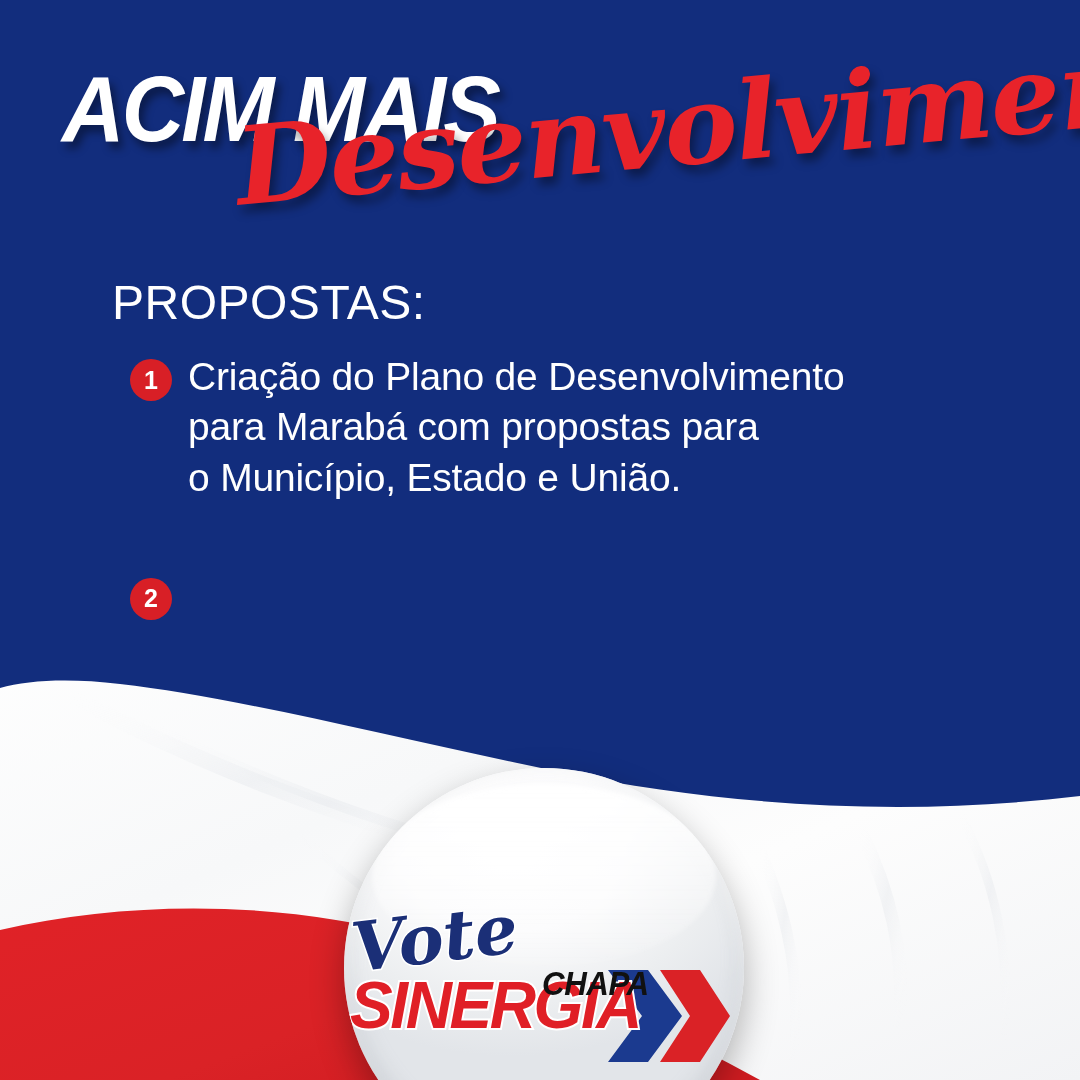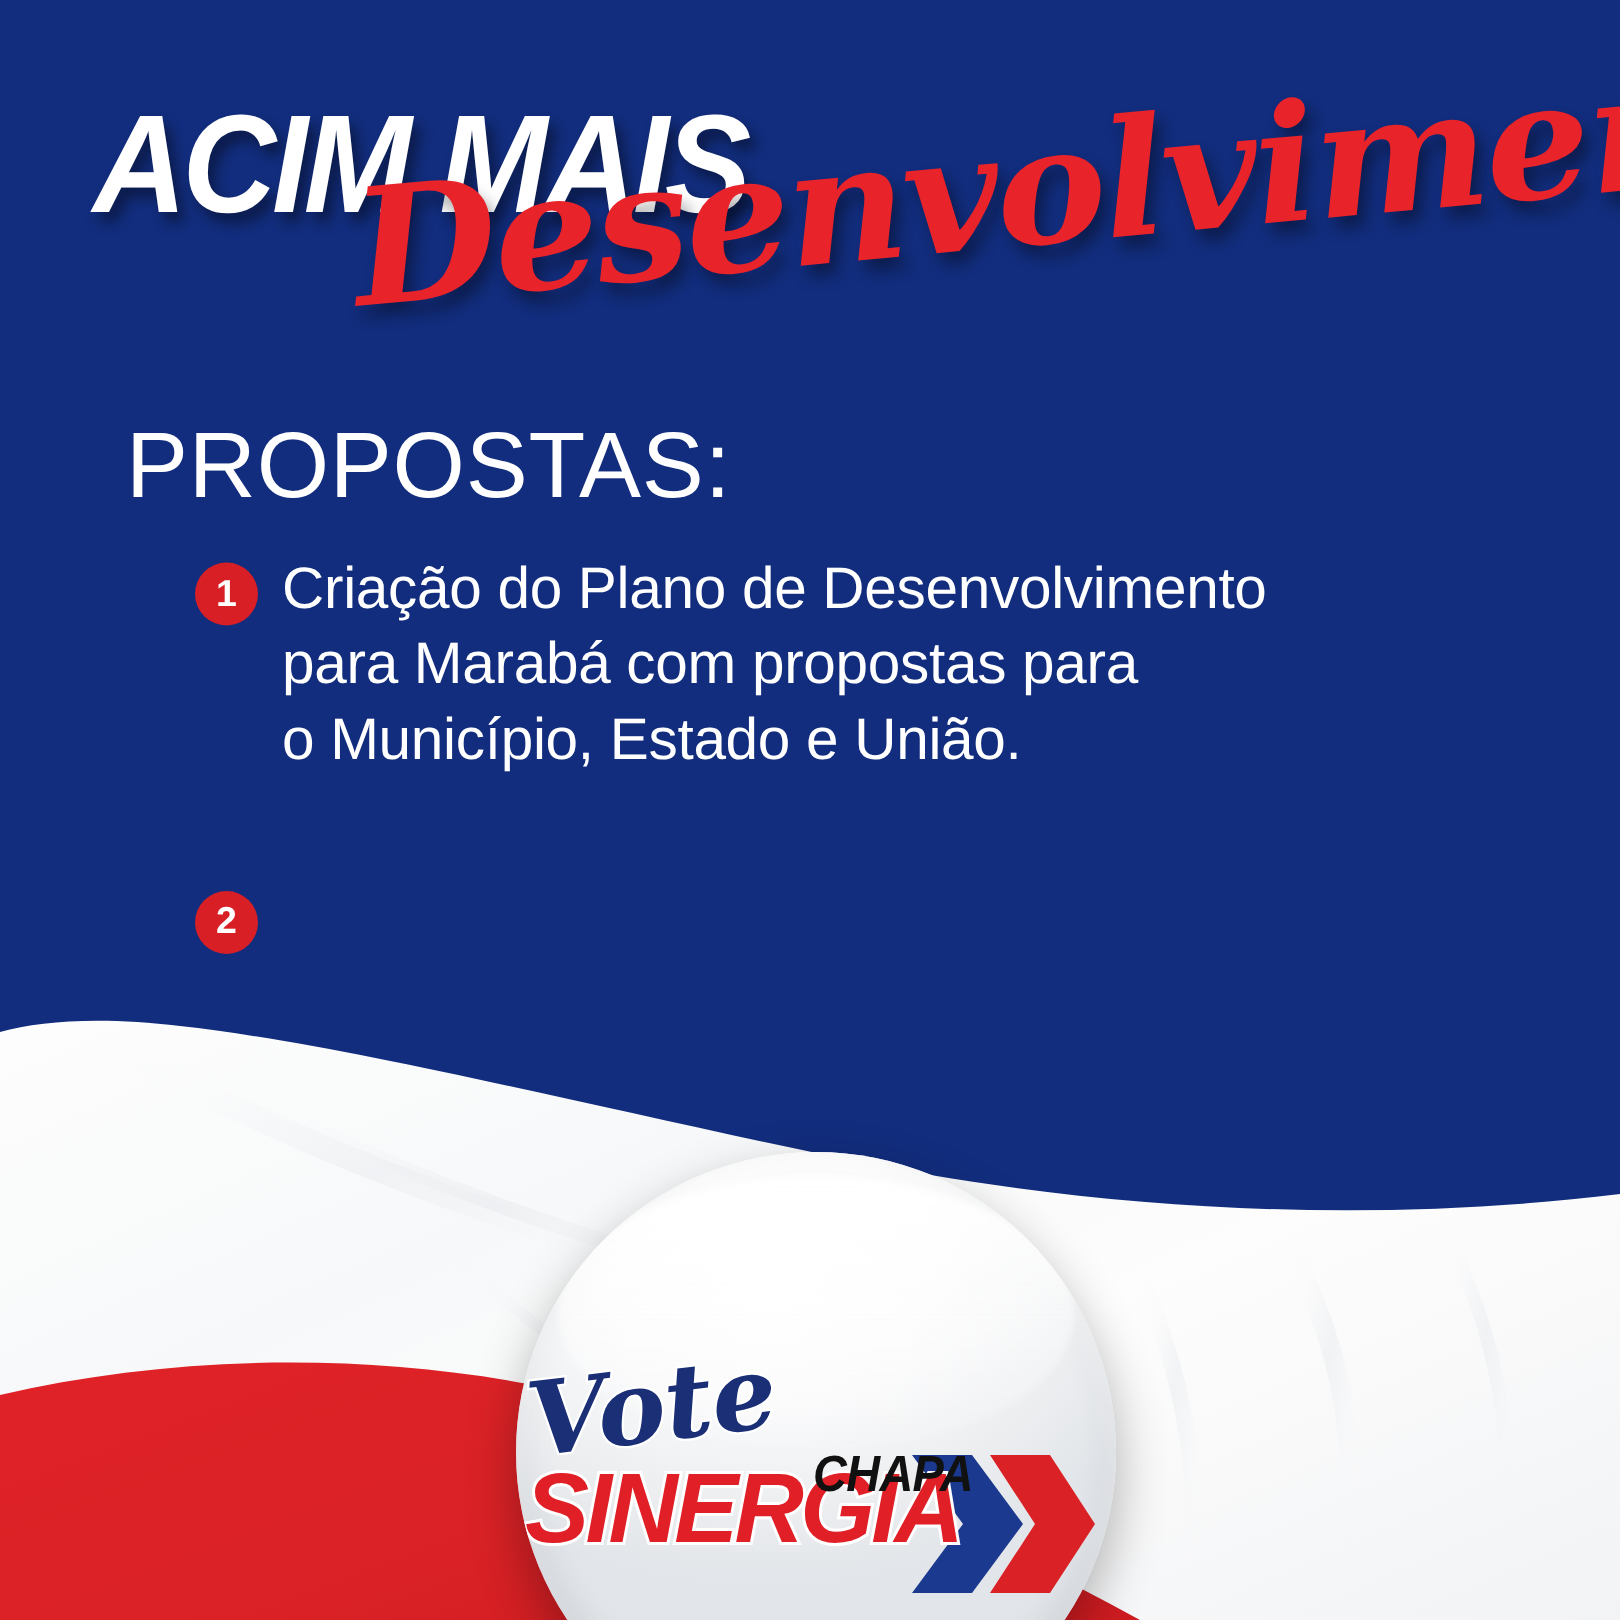--- a/index.html
+++ b/index.html
@@ -37,22 +37,22 @@
     transform:rotate(-5.2deg) scaleX(1.02);
     transform-origin:left center;
     text-shadow:4px 8px 10px rgba(0,0,0,.38);
     white-space:nowrap;
     z-index:3;
   }
 
   
   .content{position:absolute;left:0;top:275px;width:1080px;}
   .propostas-heading{
-    margin-left:84px;
-    font-size:62px;font-weight:300;letter-spacing:0.5px;
+    margin-left:112px;
+    font-size:48px;font-weight:300;letter-spacing:0.5px;
     color:#ffffff;
   }
   .prop-list{margin:0;padding:0;list-style:none;}
   .prop-item{
     position:relative;
     margin-left:130px;
     margin-top:22px;
     padding-left:58px;
   }
   .prop-item.second{margin-top:68px;}

